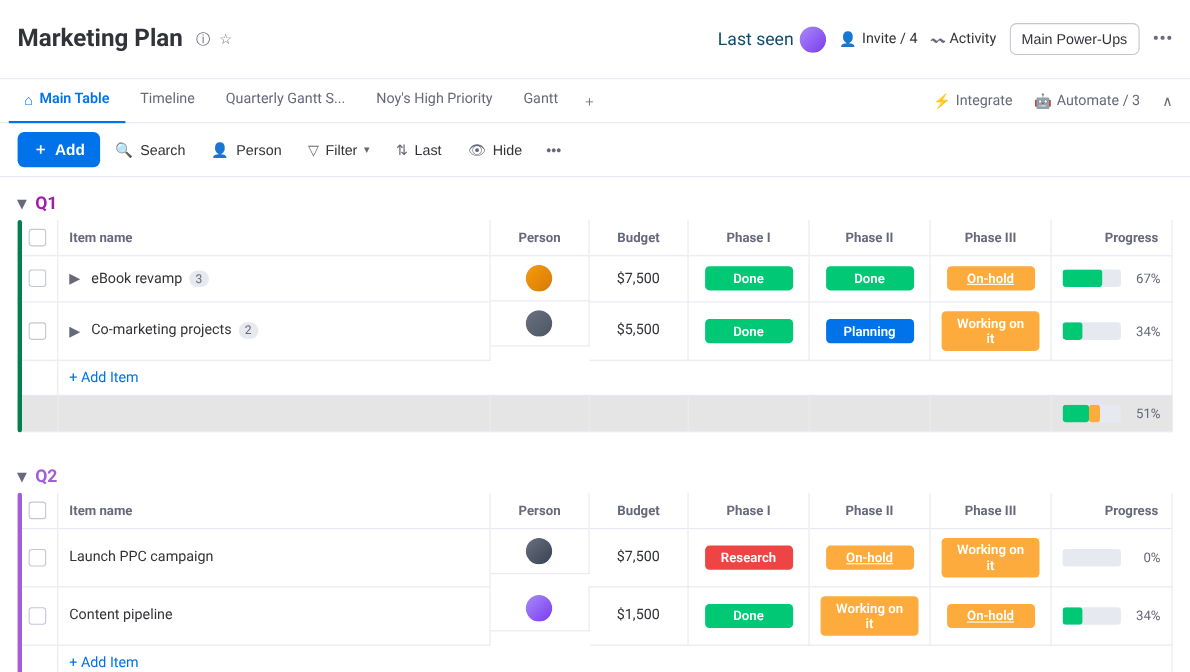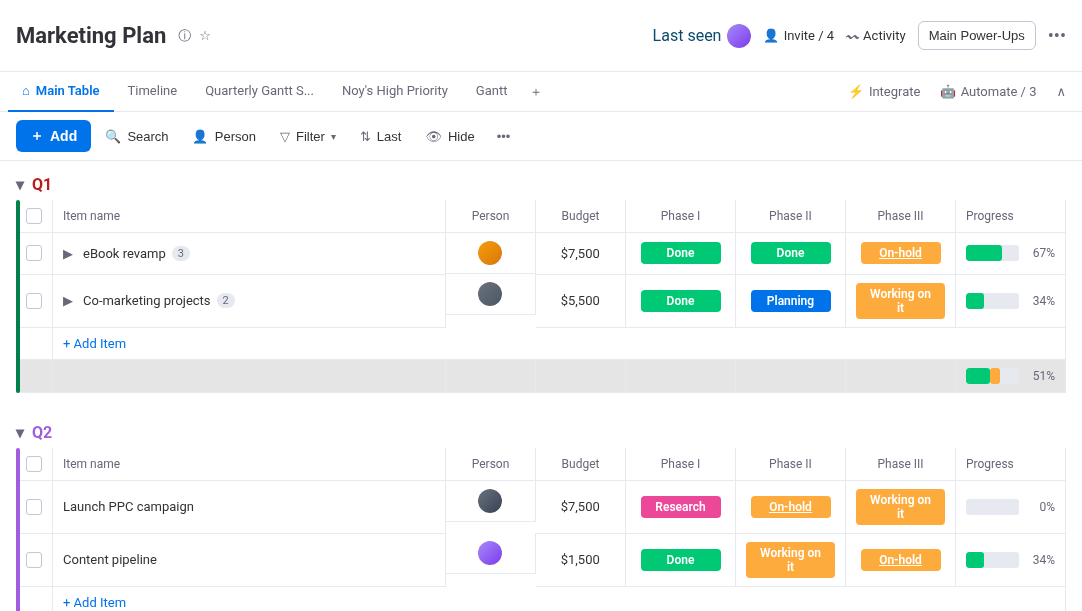--- a/index.html
+++ b/index.html
@@ -34,52 +34,52 @@
     .tool-btn { display: flex; align-items: center; gap: 6px; padding: 7px 10px; border-radius: 6px; background: transparent; border: none; cursor: pointer; font-size: 13px; color: #323338; }
     .more-btn { color: #676879; cursor: pointer; padding: 4px 8px; }
 
     
     .content { padding: 0; }
 
     
     .group { margin-bottom: 16px; }
     .group-toggle { cursor: pointer; color: #676879; }
     .group-label { font-size: 16px; font-weight: 700; }
-    .group-label.q1 { color: #b91c1c; }
+    .group-label.q1 { color: #a21caf; }
     .group-label.q2 { color: #a25ddc; }
 
     
     .table-wrap { padding: 0 16px; }
     .data-table { width: 100%; border-collapse: collapse; }
     .data-table thead tr { border-bottom: 1px solid #e6e9ef; }
-    .data-table th { padding: 8px 10px; font-size: 12px; font-weight: 400; color: #676879; text-align: left; background: #fff; border-right: 1px solid #e6e9ef; }
+    .data-table th { padding: 8px 10px; font-size: 12px; font-weight: 700; color: #676879; text-align: left; background: #fff; border-right: 1px solid #e6e9ef; }
     .data-table th:first-child { width: 36px; border-right: 1px solid #e6e9ef; }
     .data-table th.col-name { min-width: 300px; }
     .data-table th.col-person { width: 90px; text-align: center; }
     .data-table th.col-budget { width: 90px; text-align: center; }
     .data-table th.col-phase { width: 110px; text-align: center; }
-    .data-table th.col-progress { width: 110px; text-align: left; padding-right: 12px; }
+    .data-table th.col-progress { width: 110px; text-align: right; padding-right: 12px; }
     .data-table td { padding: 8px 10px; border-bottom: 1px solid #e6e9ef; border-right: 1px solid #e6e9ef; vertical-align: middle; }
     .data-table td:first-child { width: 36px; }
 
     .cb { width: 16px; height: 16px; border: 1.5px solid #c3c6d4; border-radius: 3px; cursor: pointer; }
     .row-expand { color: #676879; cursor: pointer; margin-right: 4px; }
     .item-name { display: flex; align-items: center; gap: 6px; }
     .item-count { background: #e6e9ef; color: #676879; border-radius: 10px; padding: 1px 6px; font-size: 11px; }
     .comment-icon { color: #c3c6d4; cursor: pointer; opacity: 0; margin-left: auto; }
     .person-cell { display: flex; justify-content: center; }
     .budget-cell { text-align: center; color: #323338; }
 
     
     .badge { display: inline-flex; align-items: center; justify-content: center; border-radius: 4px; padding: 4px 10px; font-size: 12px; font-weight: 600; color: #fff; min-width: 80px; }
     .badge-done { background: #00c875; }
     .badge-onhold { background: #fdab3d; text-decoration: underline; }
     .badge-planning { background: #0073ea; }
     .badge-working { background: #fdab3d; }
-    .badge-research { background: #ec4899; }
+    .badge-research { background: #ef4444; }
 
     
     .progress-cell { display: flex; align-items: center; gap: 6px; justify-content: flex-end; }
     .progress-bar-wrap { flex: 1; height: 16px; background: #e6e9ef; border-radius: 3px; overflow: hidden; display: flex; }
     .progress-bar-fill { height: 100%; border-radius: 3px; }
     .progress-bar-green { background: #00c875; }
     .progress-bar-orange { background: #fdab3d; }
     .progress-pct { font-size: 12px; color: #676879; min-width: 30px; text-align: right; }
 
     

